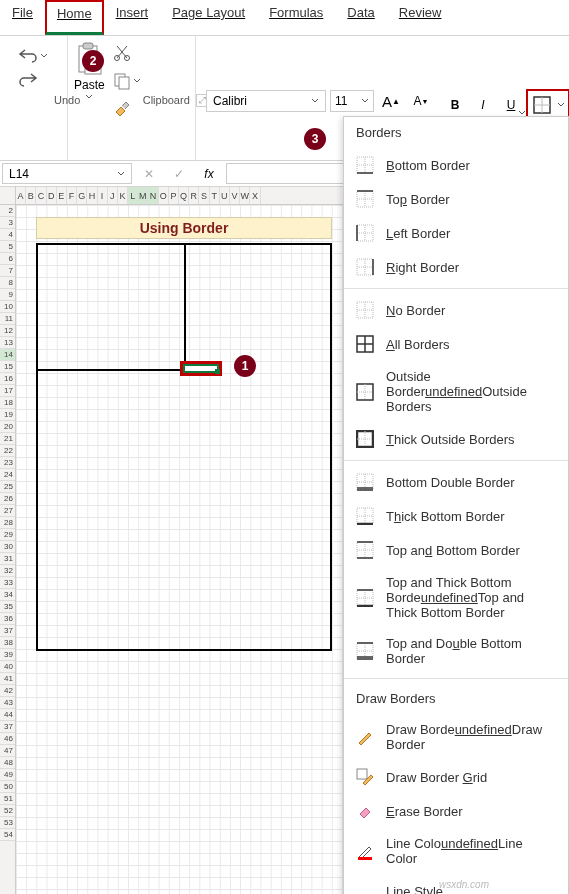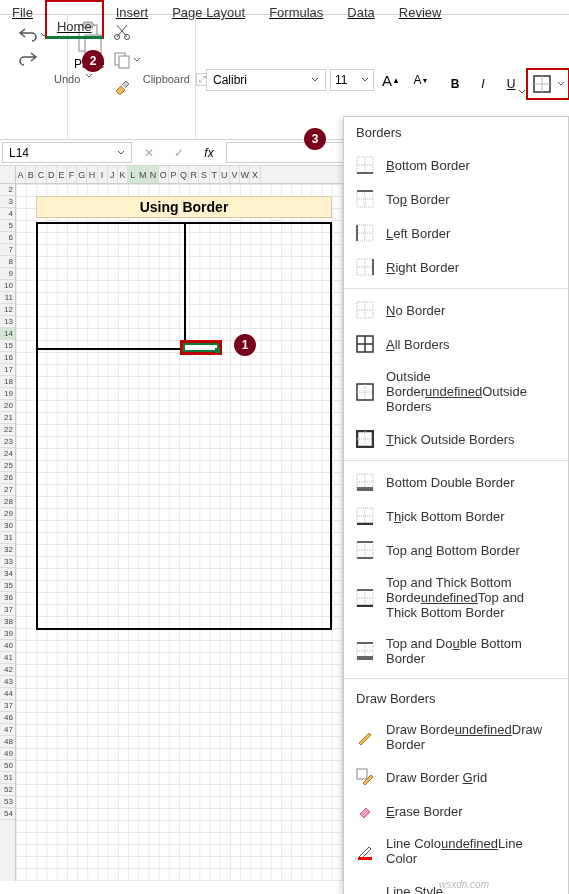--- a/index.html
+++ b/index.html
@@ -1,19 +1,19 @@
 <!DOCTYPE html>
 <html><head>
 <meta charset="utf-8">
 <style>
 * { box-sizing: border-box; margin: 0; padding: 0; }
 body { font-family: "Segoe UI", Arial, sans-serif; font-size: 12px; background: #fff; width: 569px; height: 894px; overflow: hidden; position: relative; }
-.tabs { display: flex; height: 15px; border-bottom: 1px solid #d4d4d4; background: #fff; align-items: stretch; text-decoration: underline; }
+.tabs { display: flex; height: 36px; border-bottom: 1px solid #d4d4d4; background: #fff; align-items: stretch; text-decoration: underline; }
 .tab { padding: 5px 12px; cursor: pointer; font-size: 13px; color: #333; }
-.tab.active { border: 2px solid #c00000; border-bottom: 3px solid #0d7a3e; padding: 17px 10px; position: relative; }
+.tab.active { border: 2px solid #c00000; border-bottom: 3px solid #0d7a3e; padding: 4px 10px; position: relative; }
 .ribbon { display: flex; height: 125px; border-bottom: 1px solid #d4d4d4; }
 .group { border-right: 1px solid #e0e0e0; padding: 6px 6px 0; display: flex; flex-direction: row; justify-content: space-between; }
 .group-label { text-align: center; font-size: 11px; color: #555; padding: 2px 0 4px; display: flex; justify-content: center; align-items: center; gap: 6px; }
 .undo-group { width: 68px; padding-left: 12px; }
 .undo-btns { display: flex; flex-direction: column; gap: 4px; padding: 4px; }
 .icon-btn { display: flex; align-items: center; gap: 2px; cursor: pointer; padding: 2px; }
 .clipboard-group { width: 128px; }
 .clipboard-top { display: flex; gap: 6px; }
 .paste-col { display: flex; flex-direction: column; align-items: center; gap: 2px; }
 .mini-col { display: flex; flex-direction: column; gap: 6px; }
@@ -37,21 +37,21 @@
 .formula-input { flex: 1; border: 1px solid #ccc; margin: 2px; }
 .col-headers { display: flex; height: 18px; background: #f3f2f1; border-bottom: 1px solid #ccc; }
 .rowhead-spacer { width: 16px; border-right: 1px solid #ccc; }
 .colh { width: 10.2px; text-align: center; font-size: 9px; border-right: 1px solid #ddd; line-height: 18px; color: #444; }
 .colh.sel { background: #d2e8d2; }
 .grid-area { display: flex; height: calc(894px - 28px - 125px - 26px - 18px); }
 .row-headers { width: 16px; background: #f3f2f1; border-right: 1px solid #ccc; }
 .rowh { height: 12px; font-size: 8px; text-align: right; padding-right: 2px; border-bottom: 1px solid #ddd; line-height: 12px; color: #444; }
 .rowh.sel { background: #d2e8d2; }
 .cells { position: relative; flex: 1; background-image: linear-gradient(to right, #e8e8e8 1px, transparent 1px), linear-gradient(to bottom, #e8e8e8 1px, transparent 1px); background-size: 10.2px 12px; }
-.title-cell { position: absolute; left: 20px; top: 12px; width: 296px; height: 22px; background: #fdf2cc; border: 1px solid #d4cfa8; display: flex; align-items: center; justify-content: center; font-size: 14px; font-weight: bold; color: #000000; }
+.title-cell { position: absolute; left: 20px; top: 12px; width: 296px; height: 22px; background: #fdf2cc; border: 1px solid #d4cfa8; display: flex; align-items: center; justify-content: center; font-size: 14px; font-weight: bold; color: #7f1d1d; }
 .border-box { position: absolute; left: 20px; top: 38px; width: 296px; height: 408px; border: 2px solid #000; }
 .border-v { position: absolute; left: 50%; top: 0; width: 0; height: 124px; border-left: 2px solid #000; }
 .border-h { position: absolute; left: 0; top: 124px; width: 50%; height: 0; border-top: 2px solid #000; }
 .sel-cell { position: absolute; left: 164px; top: 156px; width: 42px; height: 15px; border: 3px solid #c00000; z-index: 5; }
 .sel-inner { width: 100%; height: 100%; border: 2px solid #0d7a3e; background: #fff; position: relative; }
 .sel-handle { position: absolute; right: -3px; bottom: -3px; width: 5px; height: 5px; background: #0d7a3e; }
 .borders-menu { position: absolute; left: 343px; top: 116px; width: 226px; background: #fff; border: 1px solid #ccc; box-shadow: -2px 2px 6px rgba(0,0,0,0.15); z-index: 50; }
 .menu-header { padding: 8px 12px; font-size: 13px; font-weight: normal; color: #333; }
 .menu-item { display: flex; align-items: center; gap: 12px; padding: 8px 12px; cursor: pointer; font-size: 13px; color: #333; }
 .menu-icon { width: 18px; height: 18px; display: flex; align-items: center; justify-content: center; }

